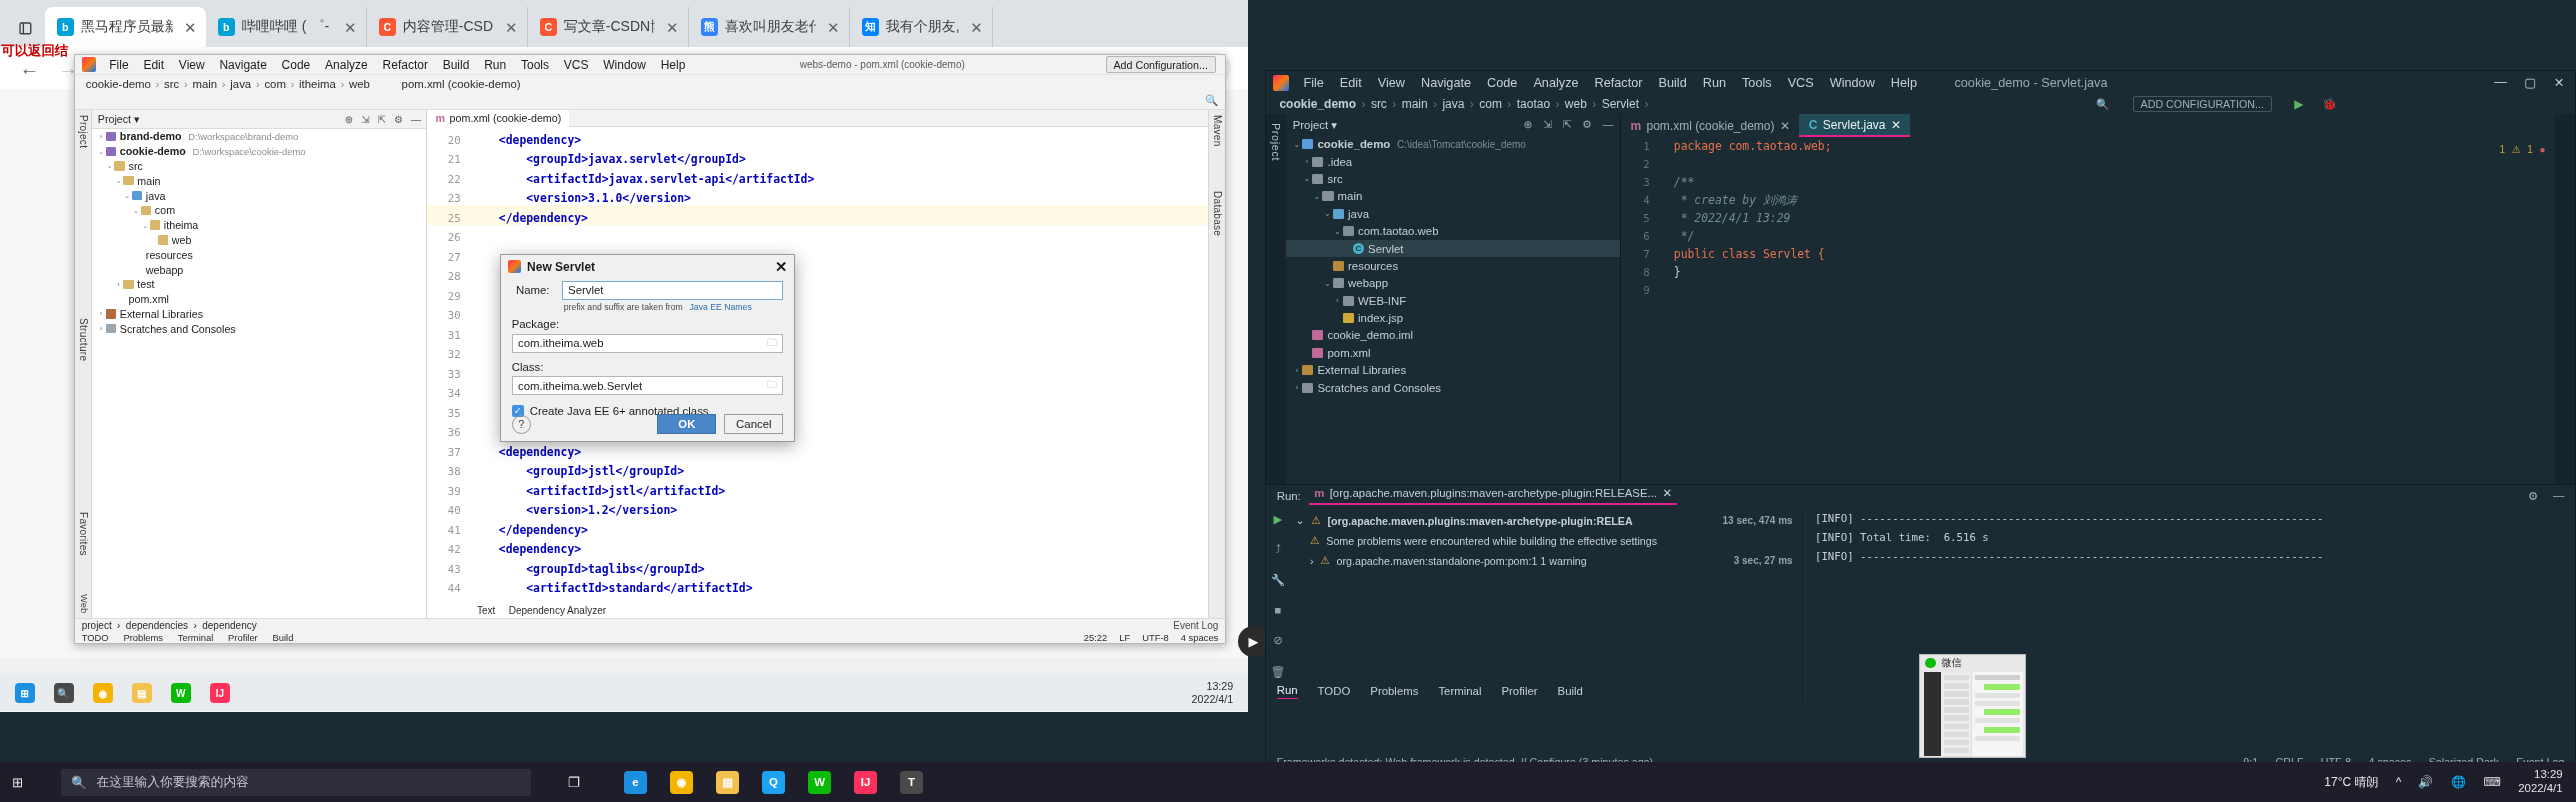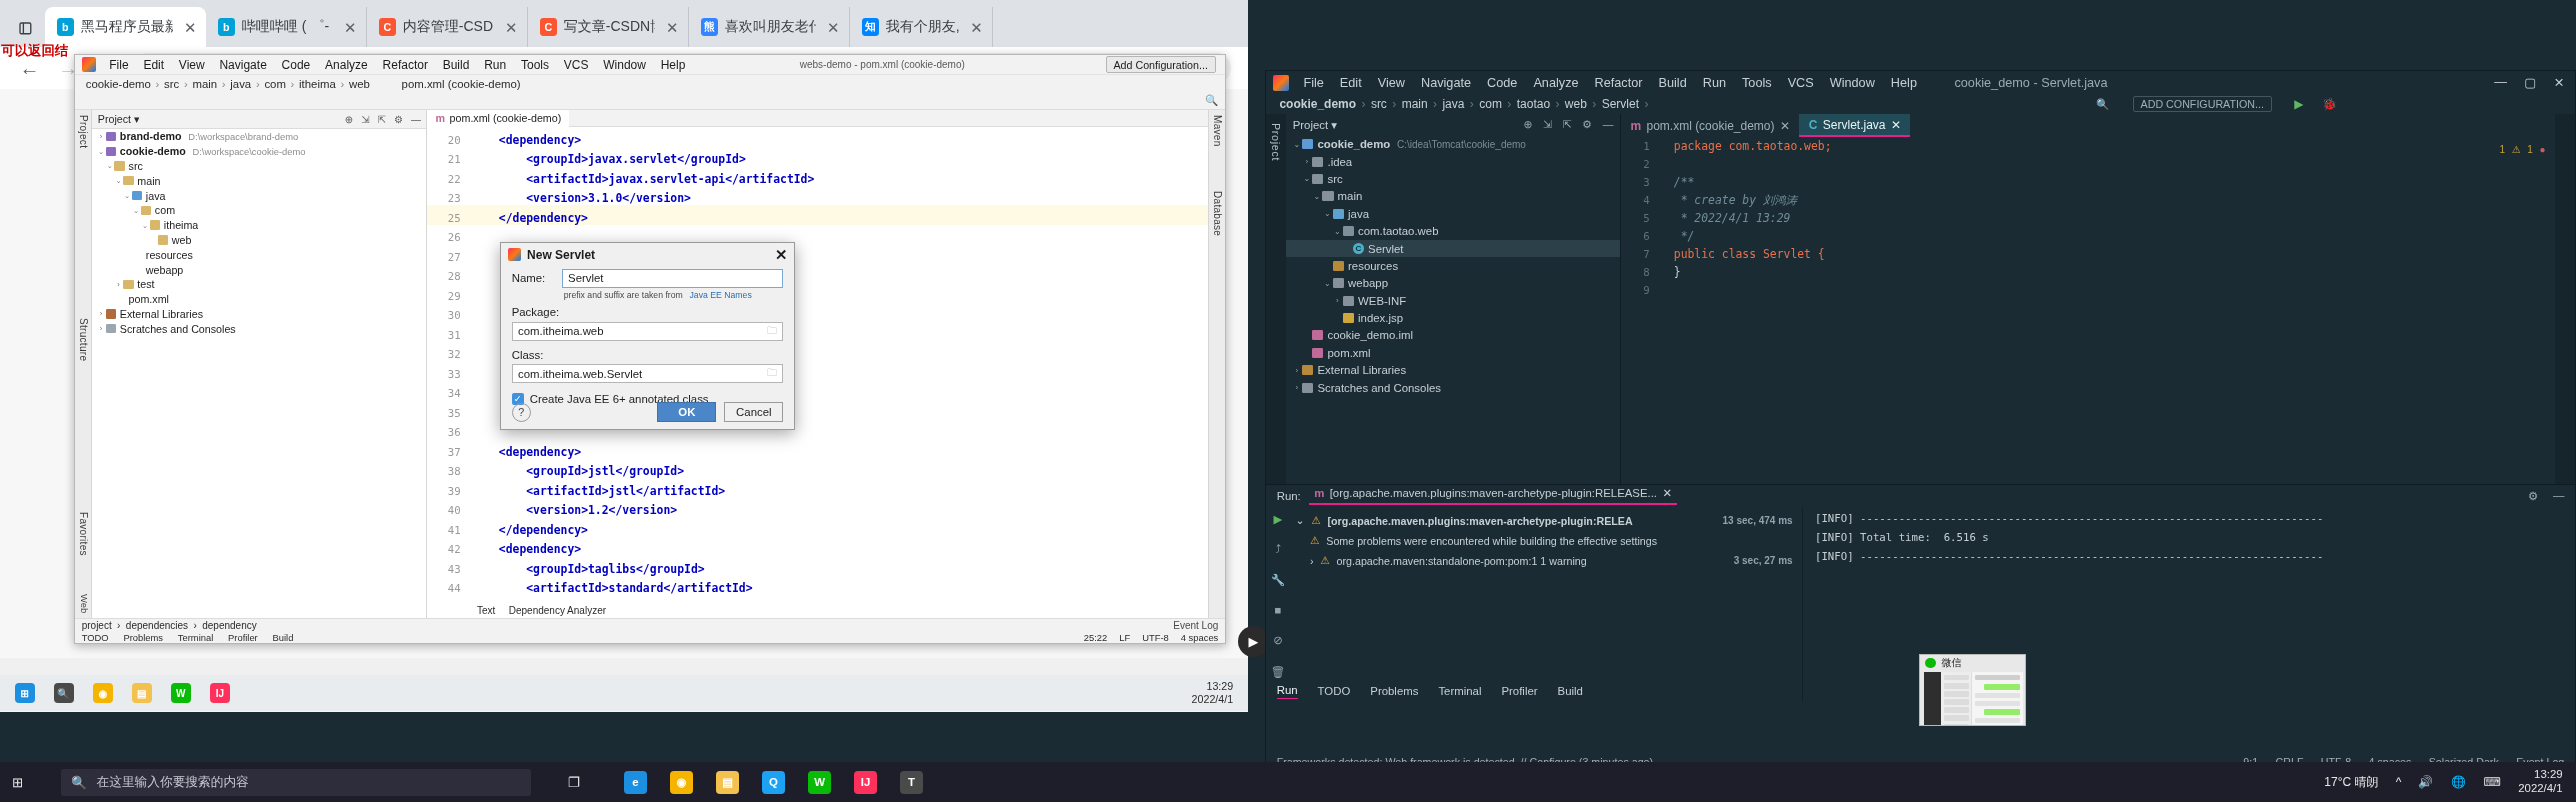--- a/index.html
+++ b/index.html
@@ -62,21 +62,21 @@
   .cl.hl { background:#fffae3; }
   .tagc { color:#0000c0; font-weight:bold; }
   .valc { color:#008000; }
   .idel-rail-editR { width:17.4px; background:#ececec; border-left:0.7px solid #d6d6d6; position:relative;}
   .idel-status { position:absolute; left:0; bottom:0; right:0; height:25.5px; background:#f2f2f2; border-top:0.7px solid #dcdcdc; }
   .st-row1 { height:13.4px; display:flex; align-items:center; font-size:10px; color:#2b2b2b; padding:0 6.7px; gap:6.7px; justify-content:space-between;}
   .st-row2 { height:12px; display:flex; align-items:center; font-size:9.4px; color:#2b2b2b; padding:0 6.7px; gap:12px; justify-content:space-between;}
   .idel-tabsbot { position:absolute; left:402px; bottom:25.5px; height:14.8px; display:flex; gap:13.4px; font-size:10px; color:#2b2b2b; align-items:center;}
 
   
-  .dlg { position:absolute; left:500px; top:242px; width:295px; height:188px; background:#f0f0f0; border:0.7px solid #9a9a9a; box-shadow:0 4px 16px rgba(0,0,0,.35); z-index:50;}
+  .dlg { position:absolute; left:500px; top:254px; width:295px; height:188px; background:#f0f0f0; border:0.7px solid #9a9a9a; box-shadow:0 4px 16px rgba(0,0,0,.35); z-index:50;}
   .dlg-ttl { height:23px; display:flex; align-items:center; padding:0 6.7px; gap:6px; font-size:12px; font-weight:bold; color:#1c1c1c;}
   .dlg-ico { width:13.4px; height:13.4px; border-radius:2px; background:linear-gradient(135deg,#fe315d,#f97a12 50%,#087cfa);}
   .dlg-x { margin-left:auto; font-size:14.8px; color:#1c1c1c; }
   .dlg-body { padding:2.7px 10.7px 0 10.7px; }
   .row { display:flex; align-items:center; gap:8px; margin-bottom:2px; }
   .lbl { font-size:11.4px; color:#1c1c1c; }
   .inp { height:19px; background:#fff; border:0.7px solid #7aa8d4; font-size:11.4px; color:#1c1c1c; display:flex; align-items:center; padding:0 5.4px; }
   .inp.plain { border:0.7px solid #b5b5b5; justify-content:space-between; }
   .hint { font-size:8.7px; color:#4a4a4a; margin:2px 0 6.7px 52px;}
   .hint a { color:#2a6fb5; margin-left:6.7px;}
@@ -139,21 +139,21 @@
   .rl-item .warn { color:#e0a53a; font-size:10.7px;}
   .rl-item .tm { margin-left:auto; padding-right:9.4px; color:#8fa3ab; font-size:10px;font-weight:bold;}
   .run-right { flex:1; padding:5.4px 0 0 12px; font-family:"DejaVu Sans Mono", monospace; font-size:10.7px; color:#c6d0d4;}
   .rr-line { height:19px; white-space:pre; }
   .run-bottom-tabs { position:absolute; left:0; bottom:23px; right:0; height:21.5px; display:flex; align-items:center; gap:20px; padding-left:10.7px; font-size:11.4px; color:#c6d0d4;}
   .rbt.active { color:#ecf2f4; border-bottom:1.3px solid #e91e8c; padding-bottom:2px;}
   .ided-status { position:absolute; left:0; bottom:0; right:0; height:23px; display:flex; align-items:center; padding:0 10.7px; font-size:10.7px; color:#9fb0b7; justify-content:space-between;}
   .ided-status .right { display:flex; gap:17.4px; }
 
   
-  .wechat { position:absolute; left:1919px; top:654px; width:107px; height:72px; background:#e8e8e8; border:0.7px solid #b9b9b9; z-index:60; overflow:hidden;}
+  .wechat { position:absolute; left:1919px; top:654px; width:107px; height:104px; background:#e8e8e8; border:0.7px solid #b9b9b9; z-index:60; overflow:hidden;}
   .wc-hdr { height:16px; display:flex; align-items:center; gap:5.4px; padding:0 5.4px; font-size:10px; color:#1c1c1c;}
   .wc-dot { width:10.7px;height:10.7px;border-radius:50%;background:#09bb07;}
   .wc-shot { position:absolute; left:4px; top:17.4px; width:99px; height:84px; background:#f3f3f3; display:flex;}
   .wc-c1 { width:17.4px; background:#2e2e2e; }
   .wc-c2 { width:31px; background:#ededed; border-right:0.7px solid #ddd;}
   .wc-c3 { flex:1; background:#f5f5f5; }
   .wc-msg { height:6px; background:#95ec69; margin:3.4px 2.7px 0 12px; border-radius:1.3px;}
   .wc-row { height:5.4px; background:#dcdcdc; margin:2.7px 2.7px 0 2.7px; border-radius:1.3px;}
 
   
@@ -535,21 +535,21 @@
   </div>
 
   <div class="dlg">
     <div class="dlg-ttl">
       <span class="dlg-ico"></span>
       <span>New Servlet</span>
       <span class="dlg-x">✕</span>
     </div>
     <div class="dlg-body">
       <div class="row">
-        <span class="lbl" style="width:42px;">Name:</span>
+        <span class="lbl" style="width:42px;text-align:center;">Name:</span>
         <span class="inp" style="flex:1;">Servlet</span>
       </div>
       <div class="hint">
         <span>prefix and suffix are taken from</span><a>Java EE Names</a>
       </div>
       <div class="lbl">Package:</div>
       <div class="inp plain" style="margin:3.4px 0 8px 0;">
         <span>com.itheima.web</span>
         <span class="fld-ico">🗀</span>
       </div>

